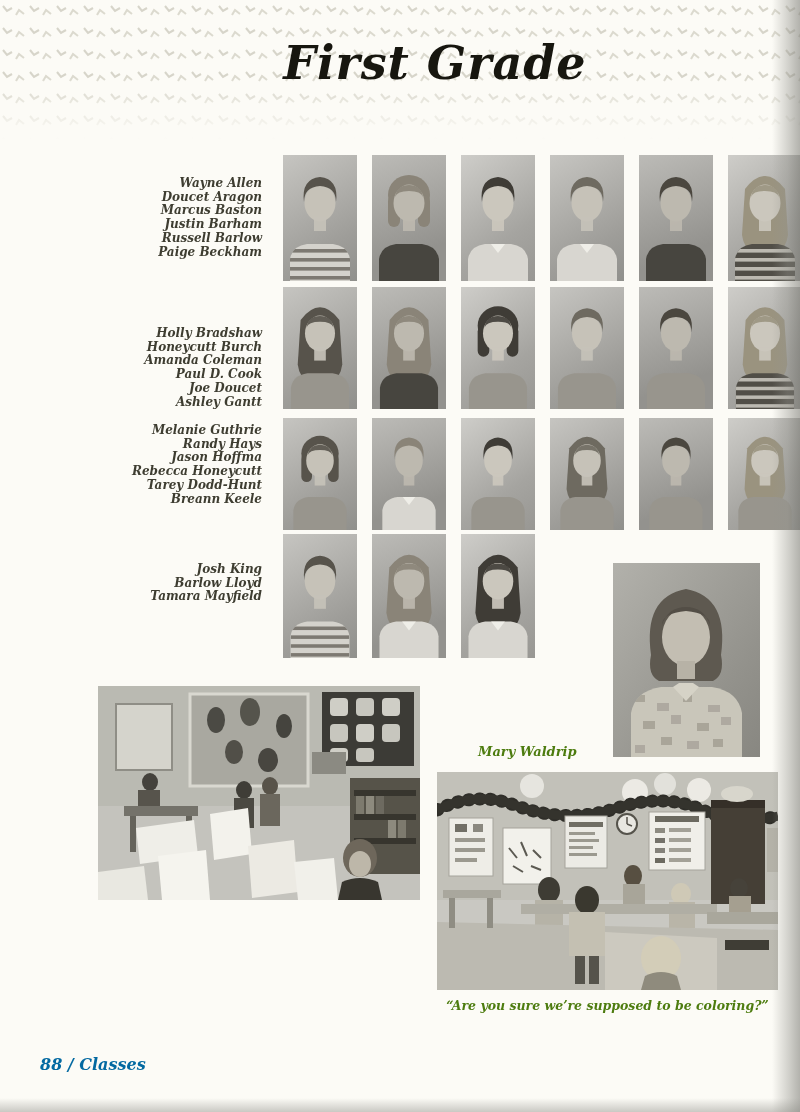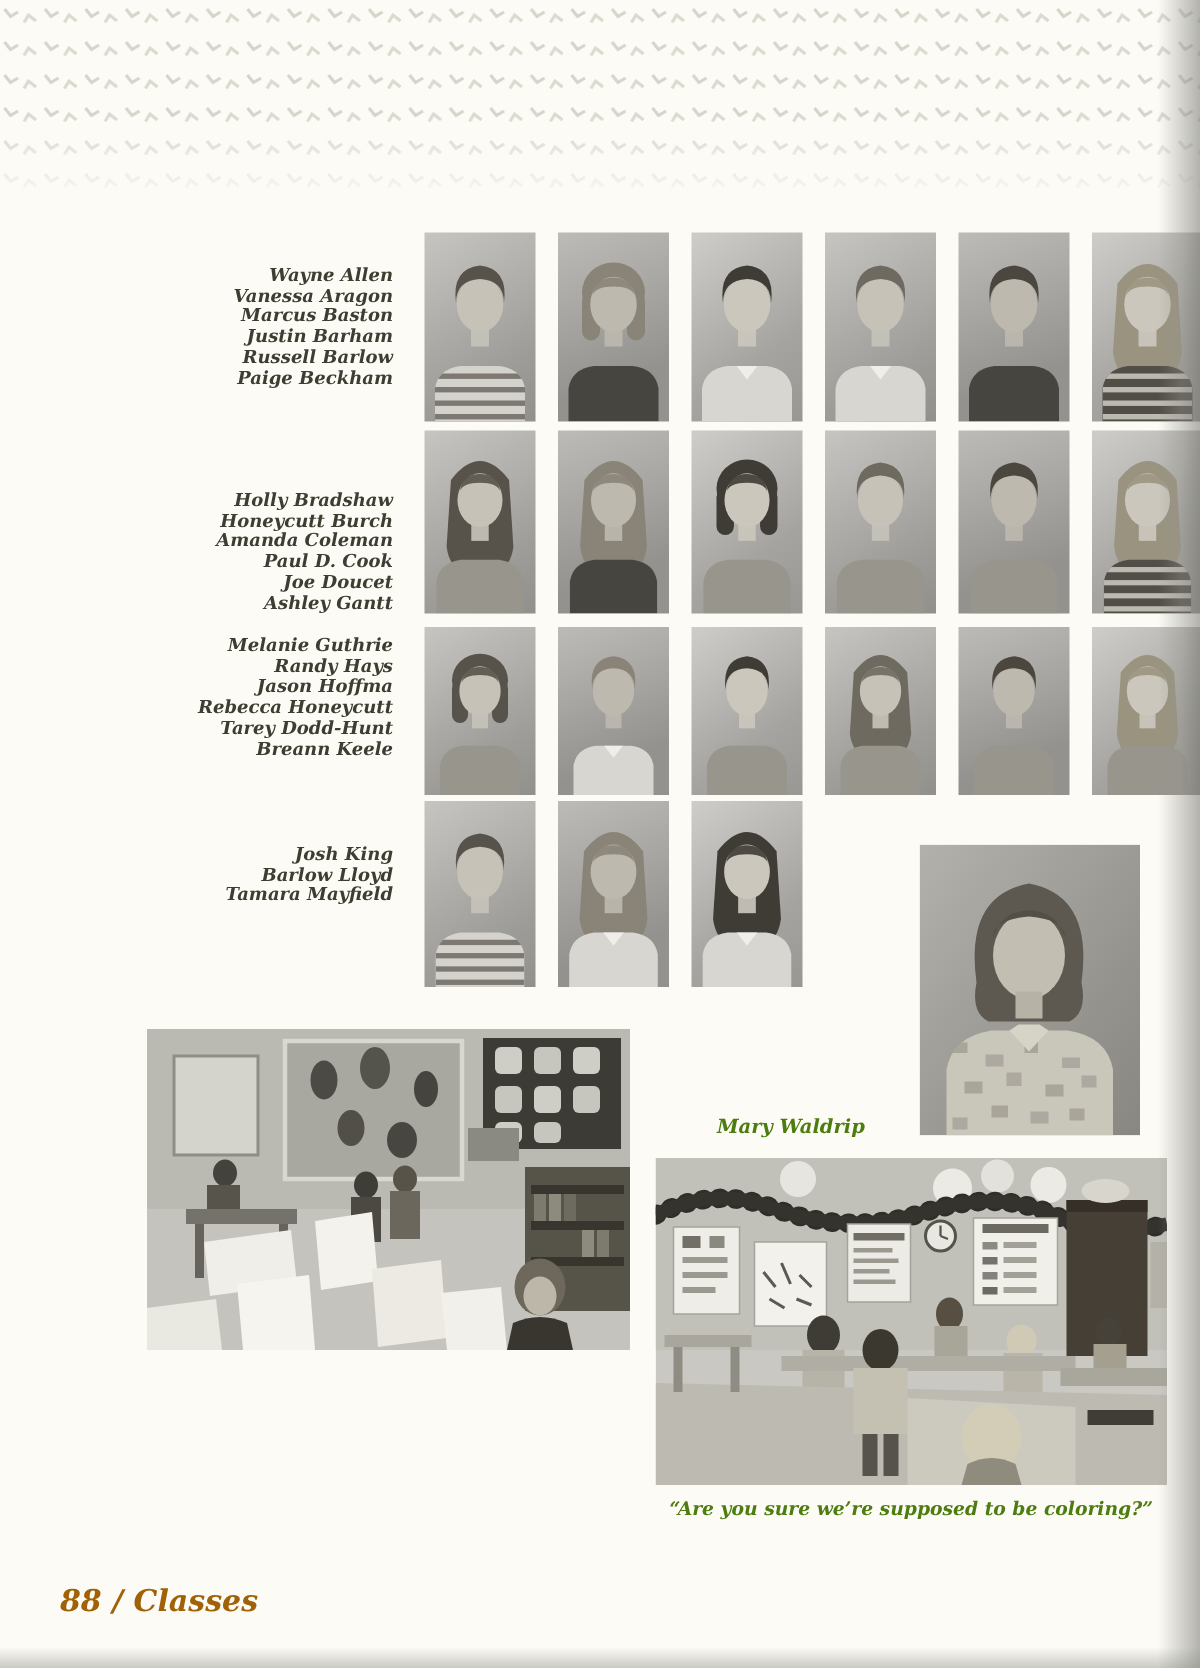--- a/index.html
+++ b/index.html
@@ -13,21 +13,21 @@
   .name-group span{display:block;white-space:nowrap;}
   .portrait{position:absolute;overflow:hidden;}
   .pbg0{background:linear-gradient(150deg,#c6c5c1,#9e9d99 70%,#90908c);}
   .pbg1{background:linear-gradient(160deg,#bcbbb7,#93928e 75%);}
   .pbg2{background:linear-gradient(145deg,#cecdc9,#a5a4a0 65%,#989793);}
   .portrait svg,.photo-frame svg{display:block;width:100%;height:100%;}
   .photo-frame{position:absolute;overflow:hidden;}
   .caption{position:absolute;font-style:italic;font-weight:bold;color:#4d7c0f;}
   .cap-center{text-align:center;font-size:12.5px;}
   .teacher-name{font-size:13px;}
-  .footer{position:absolute;left:40px;top:1055px;font-style:italic;font-weight:bold;font-size:20px;color:#a16207;}
+  .footer{position:absolute;left:40px;top:1055px;font-style:italic;font-weight:bold;font-size:16px;color:#0369a1;}
   .edge-right{position:absolute;top:0;right:0;width:28px;height:100%;
     background:linear-gradient(to right,rgba(150,150,144,0),rgba(148,148,142,0.38) 55%,rgba(118,118,112,0.55));}
   .edge-bottom{position:absolute;left:0;bottom:0;width:100%;height:14px;
     background:linear-gradient(to bottom,rgba(150,150,144,0),rgba(140,140,134,0.45));}
 </style>
 </head>
 <body>
 
 <div class="page">
 
@@ -39,25 +39,26 @@
       </pattern>
       <linearGradient id="fade" x1="0" y1="0" x2="0" y2="1">
         <stop offset="0.55" stop-color="#fcfbf6" stop-opacity="0"></stop>
         <stop offset="1" stop-color="#fcfbf6" stop-opacity="1"></stop>
       </linearGradient>
     </defs>
     <rect width="800" height="140" fill="url(#tri)"></rect>
     <rect width="800" height="140" fill="url(#fade)"></rect>
   </svg>
 
+  <h1 class="title">First Grade</h1>
 
   <div id="roster">
       <div class="name-group" style="top: 177px;">
         <span>Wayne Allen</span>
-        <span>Vanessa Aragon</span>
+        <span>Doucet Aragon</span>
         <span>Marcus Baston</span>
         <span>Justin Barham</span>
         <span>Russell Barlow</span>
         <span>Paige Beckham</span>
       </div>
       <div class="name-group" style="top: 303px; margin-top: 24px;">
         <span>Holly Bradshaw</span>
         <span>Honeycutt Burch</span>
         <span>Amanda Coleman</span>
         <span>Paul D. Cook</span>

